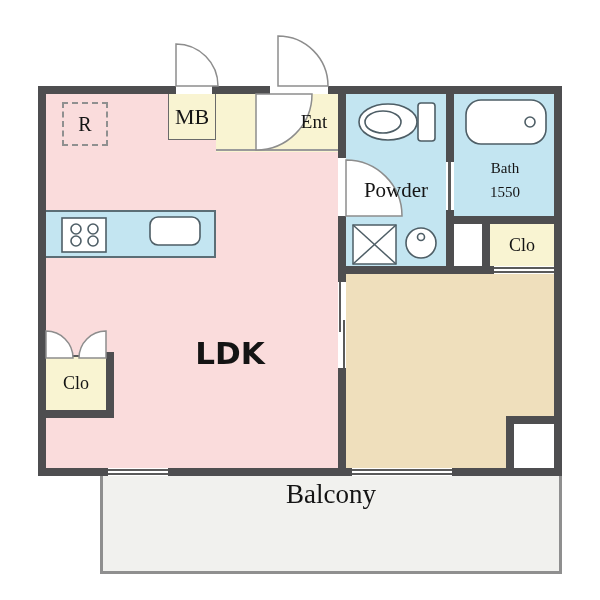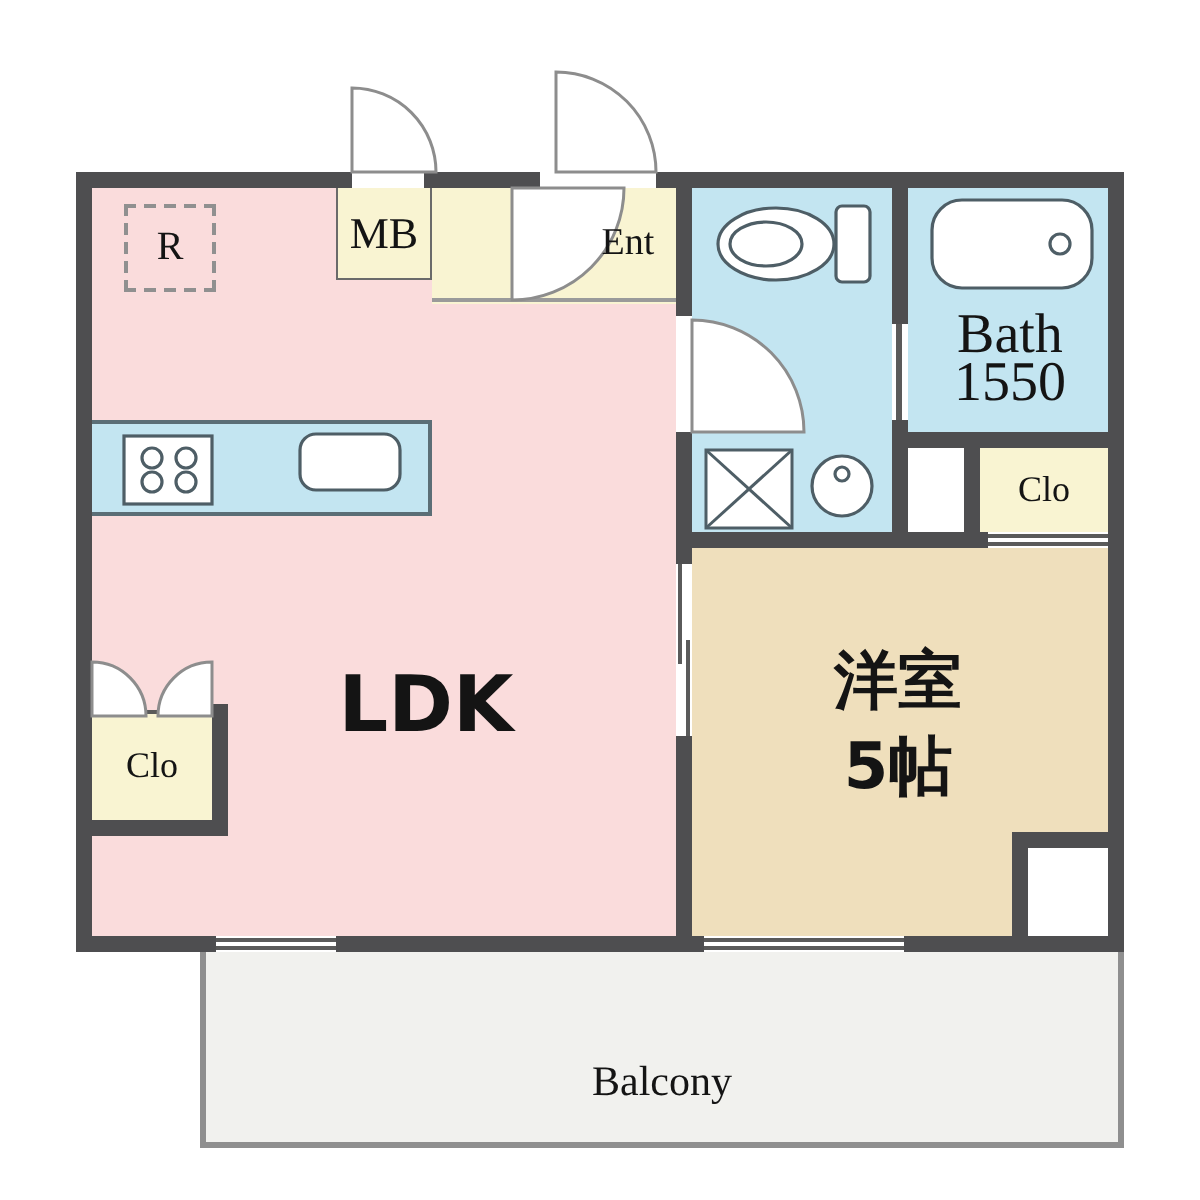--- a/index.html
+++ b/index.html
@@ -112,34 +112,31 @@
       <circle cx="421" cy="243" r="15"></circle>
       <circle cx="421" cy="237" r="3.5"></circle>
     </g>
   </svg>
 
   <div class="label serif" style="left:192px;top:117px;font-size:22px">MB</div>
   <div class="label serif" style="left:314px;top:122px;font-size:19px">Ent</div>
   <div class="label serif" style="left:85px;top:124px;font-size:20px">R</div>
 
   <div class="label serif" style="left:396px;top:190px;font-size:21px;line-height:25px">
+    <div>Powder</div>
   </div>
 
-  <div class="label serif" style="left:505px;top:180px;font-size:28px;line-height:24px">
+  <div class="label serif" style="left:505px;top:180px;font-size:15px;line-height:24px">
     <div>Bath</div>
     <div>1550</div>
   </div>
 
   <div class="label serif" style="left:522px;top:245px;font-size:18px">Clo</div>
   <div class="label serif" style="left:76px;top:383px;font-size:18px">Clo</div>
 
-  <div class="label jp" style="left:213px;top:353px;font-size:39px;line-height:41px">
+  <div class="label jp" style="left:230px;top:353px;font-size:31px;line-height:41px">
     <div>LDK</div>
   </div>
 
-  <div class="label jp" style="left:449px;top:362px;font-size:32px;line-height:43px">
-    <div>洋室</div>
-    <div>5帖</div>
-  </div>
 
-  <div class="label serif" style="left:331px;top:541px;font-size:21px">Balcony</div>
+  <div class="label serif" style="left:331px;top:494px;font-size:27px">Balcony</div>
 
 </div>
 
 </body></html>

